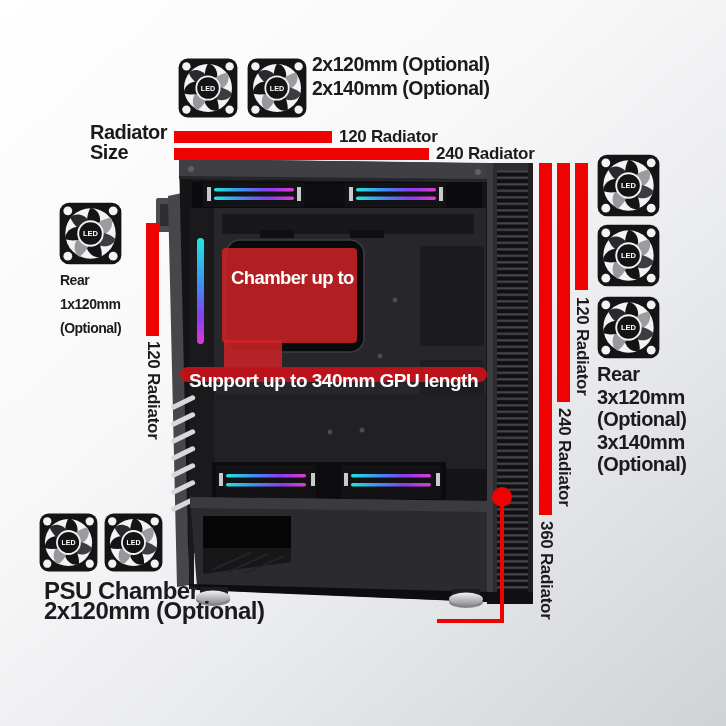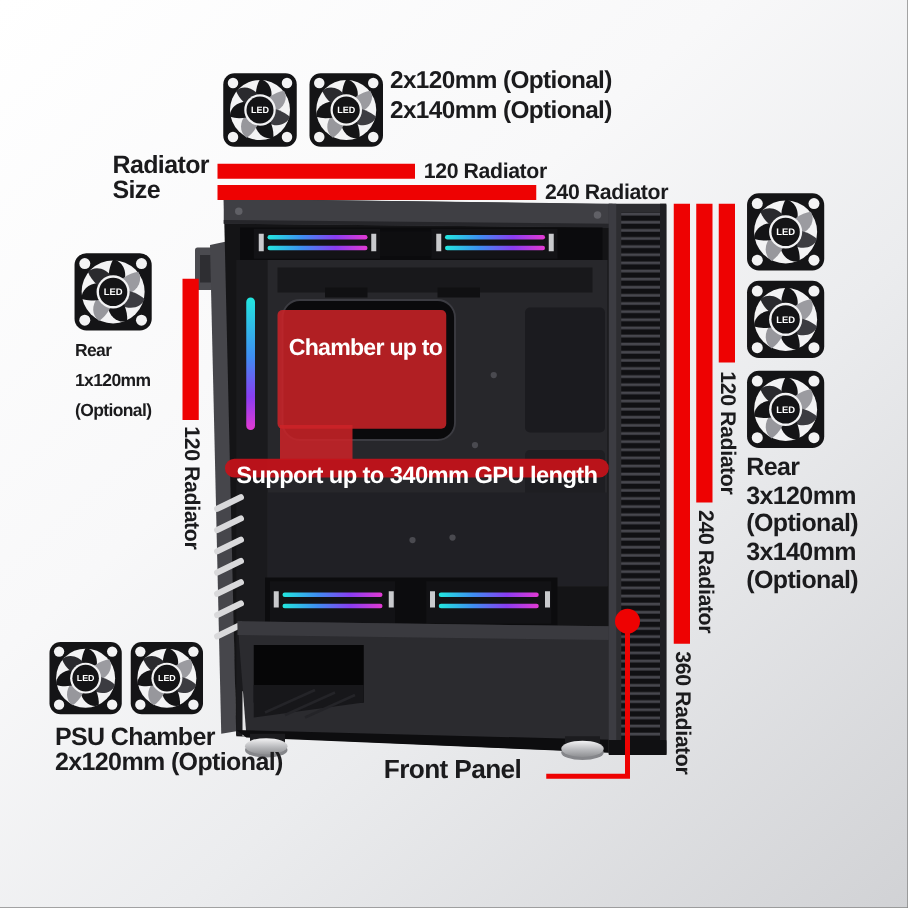--- a/index.html
+++ b/index.html
@@ -231,28 +231,27 @@
   <div class="vlabel" style="left:556px;top:521px">360 Radiator</div>
 
   <div class="note" style="left:597px;top:363px;font-size:20px;line-height:22.5px">
     <div>Rear</div>
     <div>3x120mm</div>
     <div>(Optional)</div>
     <div>3x140mm</div>
     <div>(Optional)</div>
   </div>
 
-  <div class="note" style="left:44px;top:581px;font-size:20px;line-height:19.5px">
+  <div class="note" style="left:44px;top:581px;font-size:24px;line-height:19.5px">
     <div>PSU Chamber</div>
     <div>2x120mm (Optional)</div>
   </div>
 
   <div class="badge-tab"></div>
   <div class="badge-cooler">
     <div>Chamber up to</div>
   </div>
   <div class="badge-gpu">Support up to 340mm GPU length</div>
 
   <div class="fp-note">
-    <div>Front Panel</div>
   </div>
 
 </div>
 
 </body></html>

